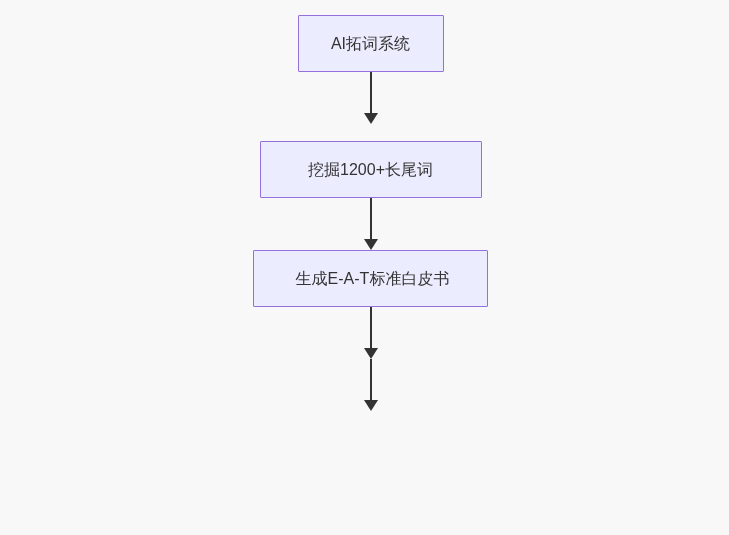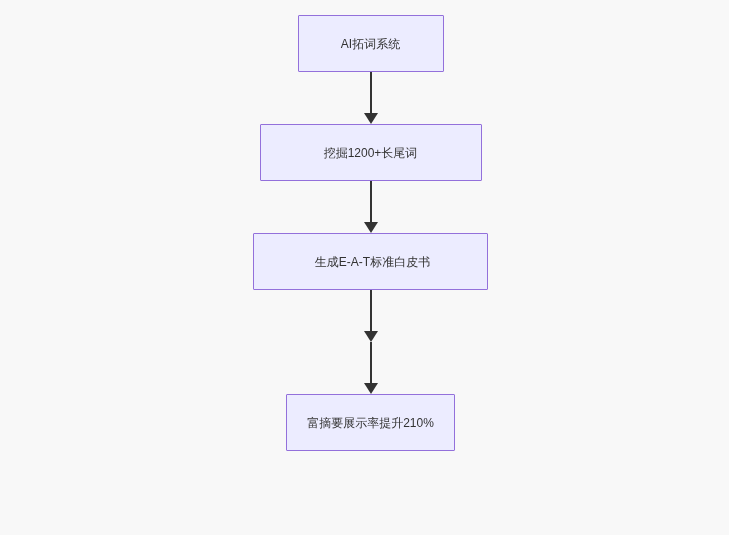--- a/index.html
+++ b/index.html
@@ -30,29 +30,29 @@
   .node {
     box-sizing: border-box;
     height: 57px;
     display: flex;
     align-items: center;
     justify-content: center;
     background: #ECECFF;
     border: 1px solid #9370DB;
     border-radius: 1px;
     color: #333333;
-    font-size: 12px;
+    font-size: 16px;
     line-height: 1;
     white-space: nowrap;
     padding: 0 20px;
   }
   
   .node:nth-of-type(1) { min-width: 146px; }
   .node:nth-of-type(2) { min-width: 191px; }
-  .node:nth-of-type(3) { min-width: 222px; }
+  .node:nth-of-type(3) { min-width: 222px; margin-top: 17px; }
   .node:nth-of-type(4) { min-width: 215px; }
   .node:nth-of-type(5) { min-width: 235px; padding-left: 24px; }
 
   .edge {
     display: flex;
     flex-direction: column;
     align-items: center;
     height: 52px;
   }
   .edge .line {
@@ -101,18 +101,15 @@
       <div class="line"></div>
       <div class="arrowhead"></div>
     </div>
 
 
     <div class="edge">
       <div class="line"></div>
       <div class="arrowhead"></div>
     </div>
 
-    <div class="node">
-      <span>富摘要展示率提升210%</span>
-    </div>
 
   </div>
 </div>
 
 </body></html>

